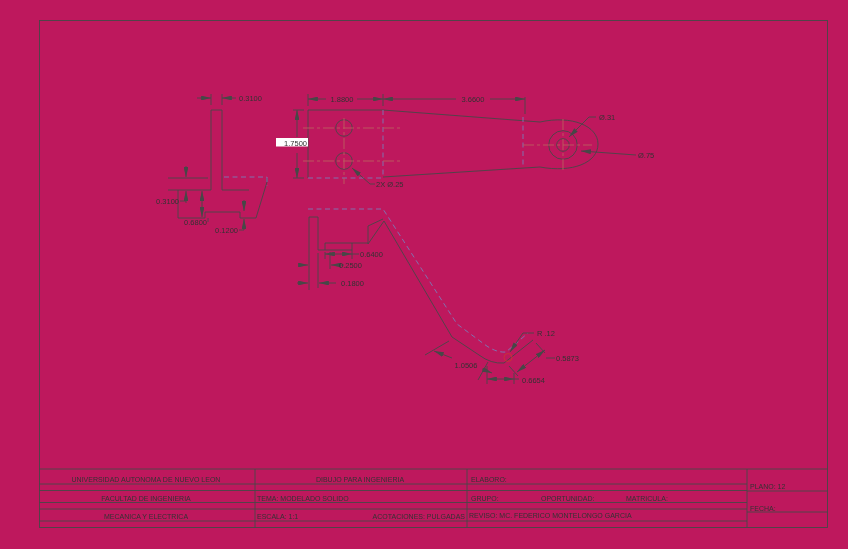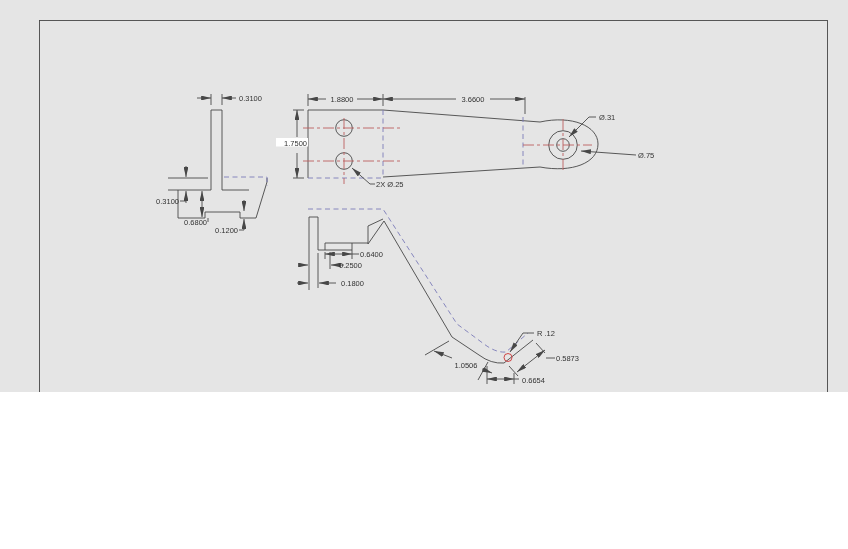--- a/index.html
+++ b/index.html
@@ -1,16 +1,16 @@
 <!DOCTYPE html>
 <html><head>
 <meta charset="utf-8">
 <style>
   html,body{margin:0;padding:0;background:#ffffff;}
-  .sheet{position:relative;width:848px;height:392px;background:#e5e5e5;overflow:hidden;
+  .sheet{position:relative;width:848px;height:549px;background:#be185d;overflow:hidden;
          font-family:"Liberation Sans", sans-serif;}
   svg{position:absolute;left:0;top:0;}
   svg path, svg circle, svg line, svg rect{fill:none;stroke-width:0.9;}
   svg .mask{fill:#ffffff;stroke:none;}
   svg text{fill:#333333;stroke:none;font-family:"Liberation Sans", sans-serif;font-size:7.5px;}
   svg .tb-text{font-size:7px;}
   svg .dash{stroke-dasharray:5 3.5;stroke-width:0.9;}
   svg .cline{stroke-dasharray:11 3 3 3;stroke-width:0.8;}
 </style>
 </head>

